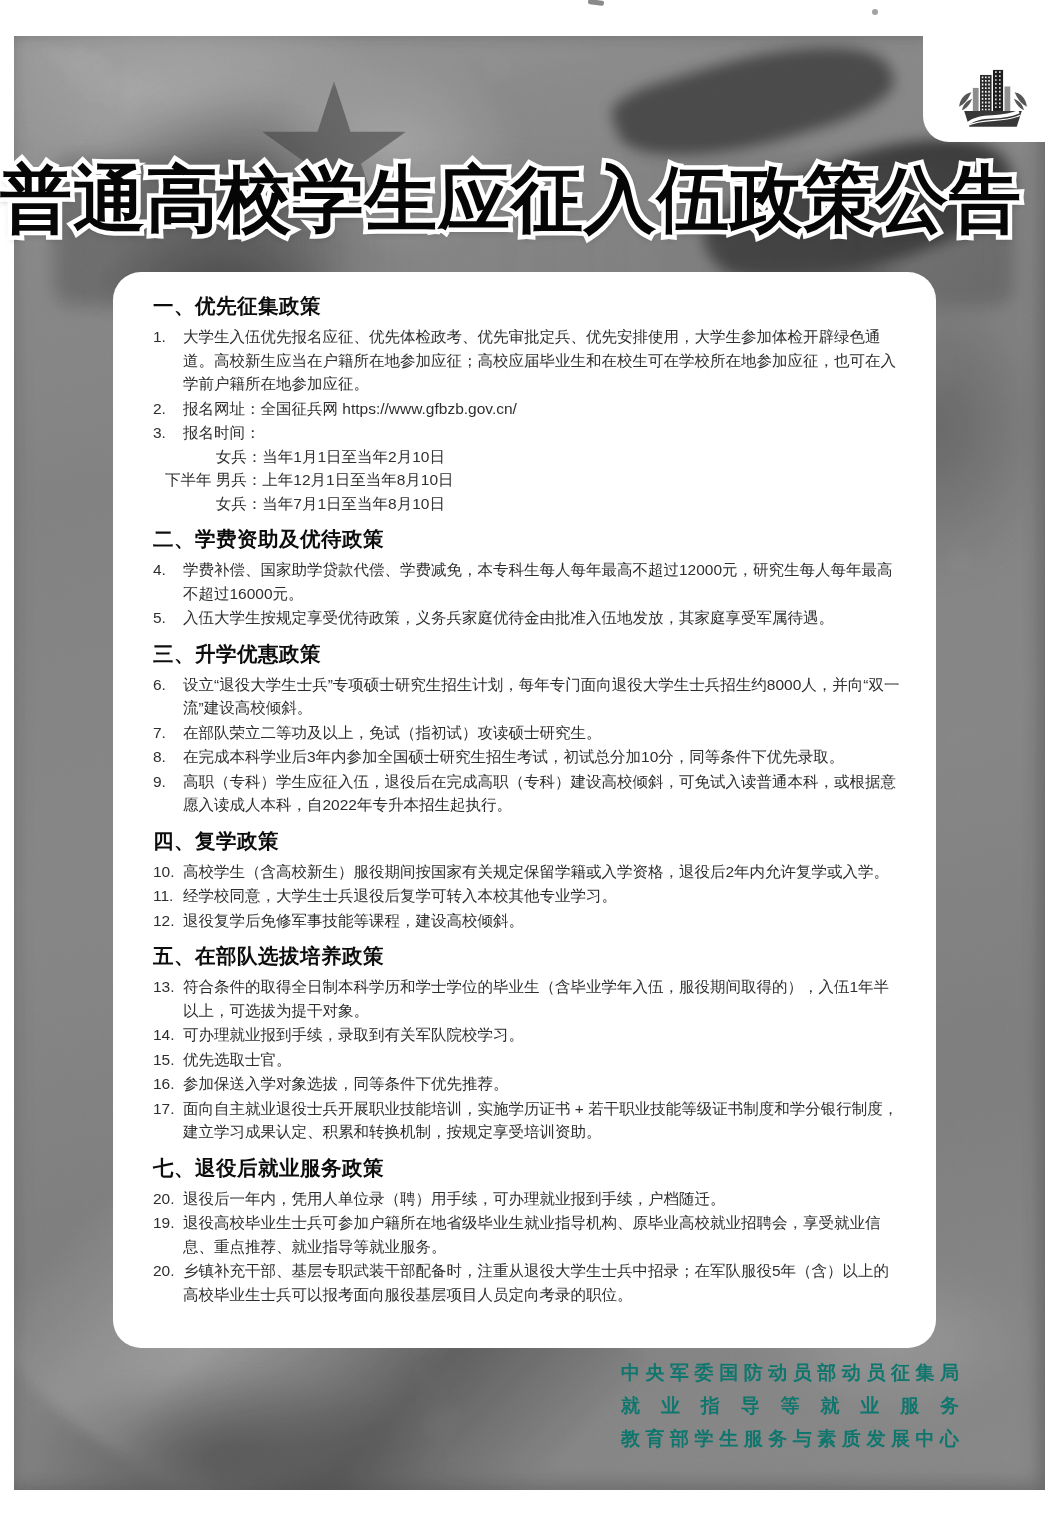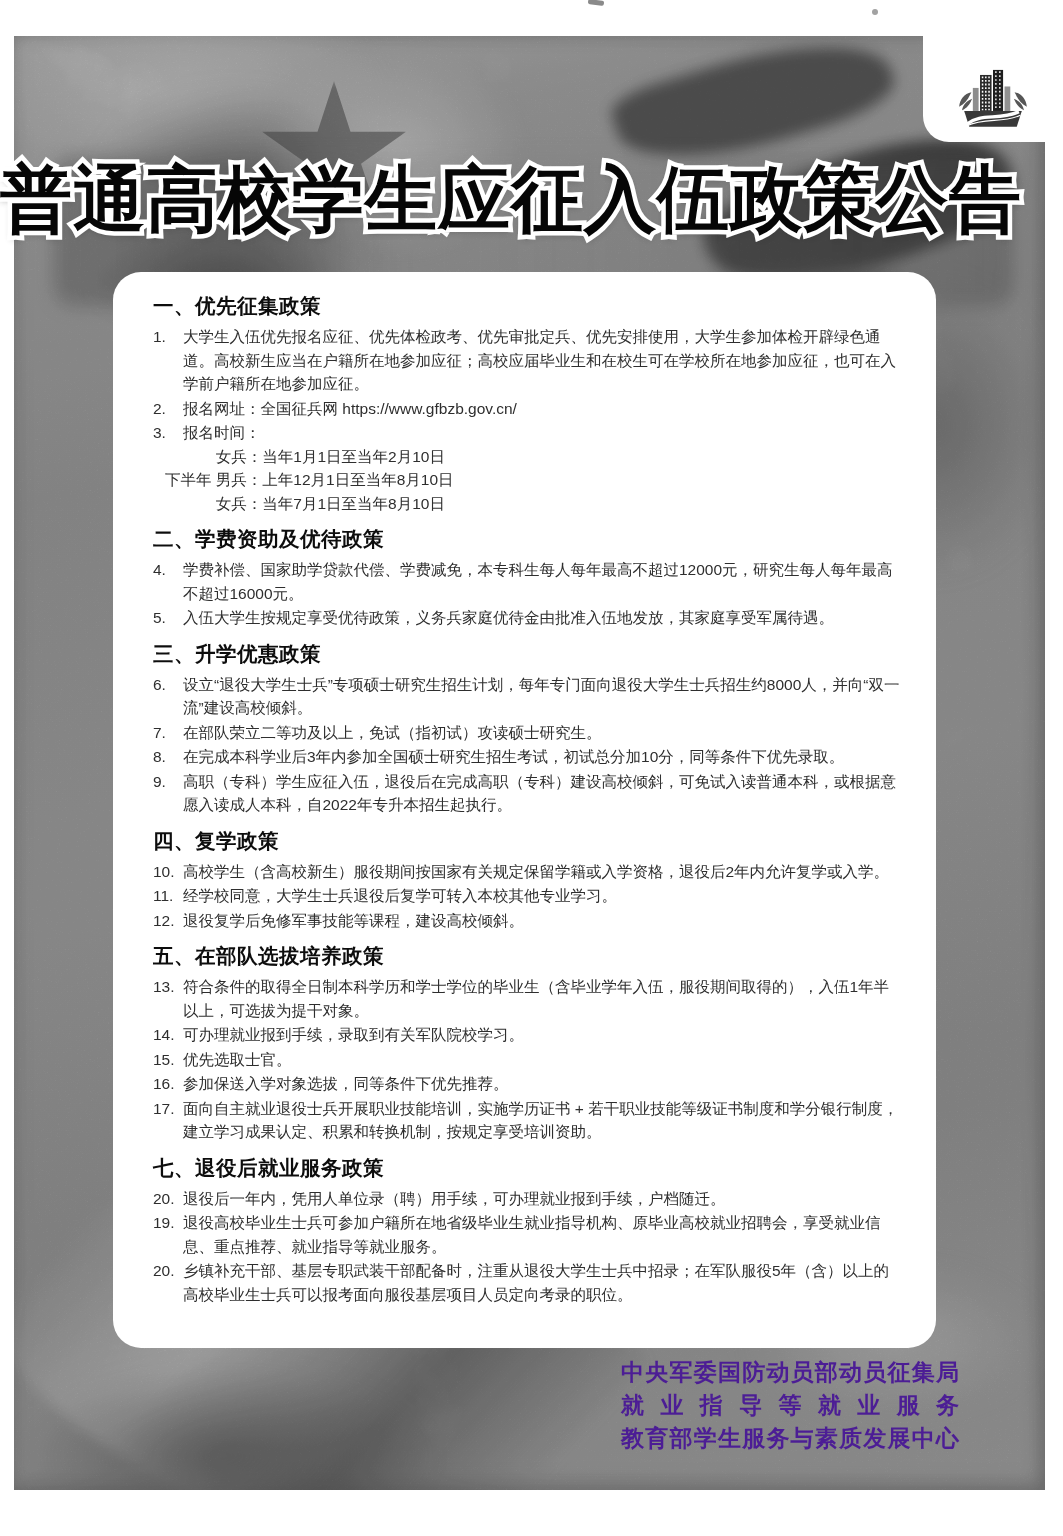--- a/index.html
+++ b/index.html
@@ -60,21 +60,21 @@
   .sec-heading{font-size:20.5px;font-weight:800;color:#0d0d0d;margin:10px 0 5px;letter-spacing:.5px;}
   .section:first-child .sec-heading{margin-top:0;}
   .items{list-style:none;margin:0;padding:0;}
   .item{display:flex;align-items:flex-start;font-size:15.5px;line-height:23.5px;color:#2e2e2e;margin:0 0 1px;}
   .num{flex:0 0 30px;}
   .txt{flex:1;}
   .subline{white-space:pre-wrap;margin-left:-18px;}
 
   
   .footer{position:absolute;right:104px;top:1356px;width:338px;z-index:4;
-        font-size:23px;font-weight:700;color:#4c1d95;line-height:33px;}
+        font-size:19px;font-weight:700;color:#0f766e;line-height:33px;}
   .footer .line{text-align:justify;text-align-last:justify;text-justify:inter-character;}
 </style>
 </head>
 <body>
 
 <div class="page">
 
   <div class="scan">
     <div class="blob b-cornerlight"></div>
     <div class="blob b-soldier"></div>

